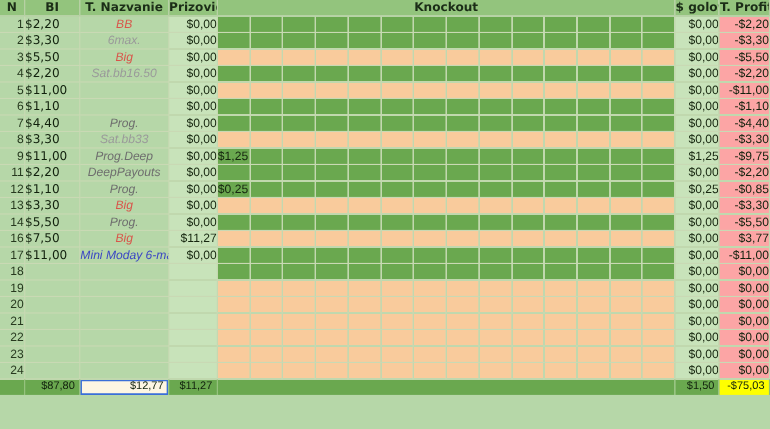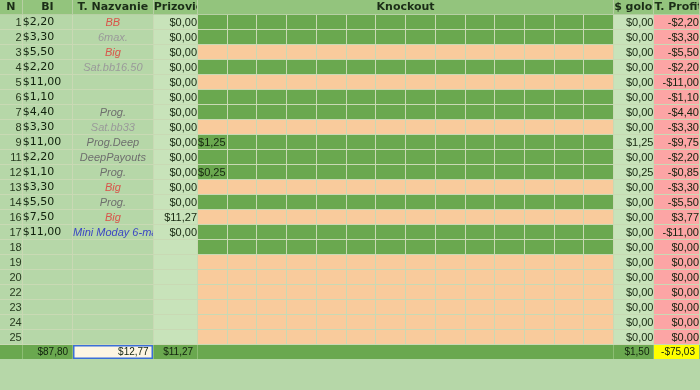--- a/index.html
+++ b/index.html
@@ -594,20 +594,42 @@
           <td class="c-ko ko-peach"></td>
           <td class="c-ko ko-peach"></td>
           <td class="c-ko ko-peach"></td>
           <td class="c-ko ko-peach"></td>
           <td class="c-ko ko-peach"></td>
           <td class="c-ko ko-peach"></td>
           <td class="c-golov">$0,00</td>
           <td class="c-profit">$0,00</td>
         </tr>
         <tr>
+          <td class="c-num">21</td>
+          <td class="c-bi"></td>
+          <td class="c-name grey"></td>
+          <td class="c-prize"></td>
+          <td class="c-ko ko-peach"></td>
+          <td class="c-ko ko-peach"></td>
+          <td class="c-ko ko-peach"></td>
+          <td class="c-ko ko-peach"></td>
+          <td class="c-ko ko-peach"></td>
+          <td class="c-ko ko-peach"></td>
+          <td class="c-ko ko-peach"></td>
+          <td class="c-ko ko-peach"></td>
+          <td class="c-ko ko-peach"></td>
+          <td class="c-ko ko-peach"></td>
+          <td class="c-ko ko-peach"></td>
+          <td class="c-ko ko-peach"></td>
+          <td class="c-ko ko-peach"></td>
+          <td class="c-ko ko-peach"></td>
+          <td class="c-golov">$0,00</td>
+          <td class="c-profit">$0,00</td>
+        </tr>
+        <tr>
           <td class="c-num">22</td>
           <td class="c-bi"></td>
           <td class="c-name grey"></td>
           <td class="c-prize"></td>
           <td class="c-ko ko-peach"></td>
           <td class="c-ko ko-peach"></td>
           <td class="c-ko ko-peach"></td>
           <td class="c-ko ko-peach"></td>
           <td class="c-ko ko-peach"></td>
           <td class="c-ko ko-peach"></td>
@@ -639,42 +661,20 @@
           <td class="c-ko ko-peach"></td>
           <td class="c-ko ko-peach"></td>
           <td class="c-ko ko-peach"></td>
           <td class="c-ko ko-peach"></td>
           <td class="c-ko ko-peach"></td>
           <td class="c-golov">$0,00</td>
           <td class="c-profit">$0,00</td>
         </tr>
         <tr>
           <td class="c-num">24</td>
-          <td class="c-bi"></td>
-          <td class="c-name grey"></td>
-          <td class="c-prize"></td>
-          <td class="c-ko ko-peach"></td>
-          <td class="c-ko ko-peach"></td>
-          <td class="c-ko ko-peach"></td>
-          <td class="c-ko ko-peach"></td>
-          <td class="c-ko ko-peach"></td>
-          <td class="c-ko ko-peach"></td>
-          <td class="c-ko ko-peach"></td>
-          <td class="c-ko ko-peach"></td>
-          <td class="c-ko ko-peach"></td>
-          <td class="c-ko ko-peach"></td>
-          <td class="c-ko ko-peach"></td>
-          <td class="c-ko ko-peach"></td>
-          <td class="c-ko ko-peach"></td>
-          <td class="c-ko ko-peach"></td>
-          <td class="c-golov">$0,00</td>
-          <td class="c-profit">$0,00</td>
-        </tr>
-        <tr>
-          <td class="c-num">25</td>
           <td class="c-bi"></td>
           <td class="c-name grey"></td>
           <td class="c-prize"></td>
           <td class="c-ko ko-peach"></td>
           <td class="c-ko ko-peach"></td>
           <td class="c-ko ko-peach"></td>
           <td class="c-ko ko-peach"></td>
           <td class="c-ko ko-peach"></td>
           <td class="c-ko ko-peach"></td>
           <td class="c-ko ko-peach"></td>

